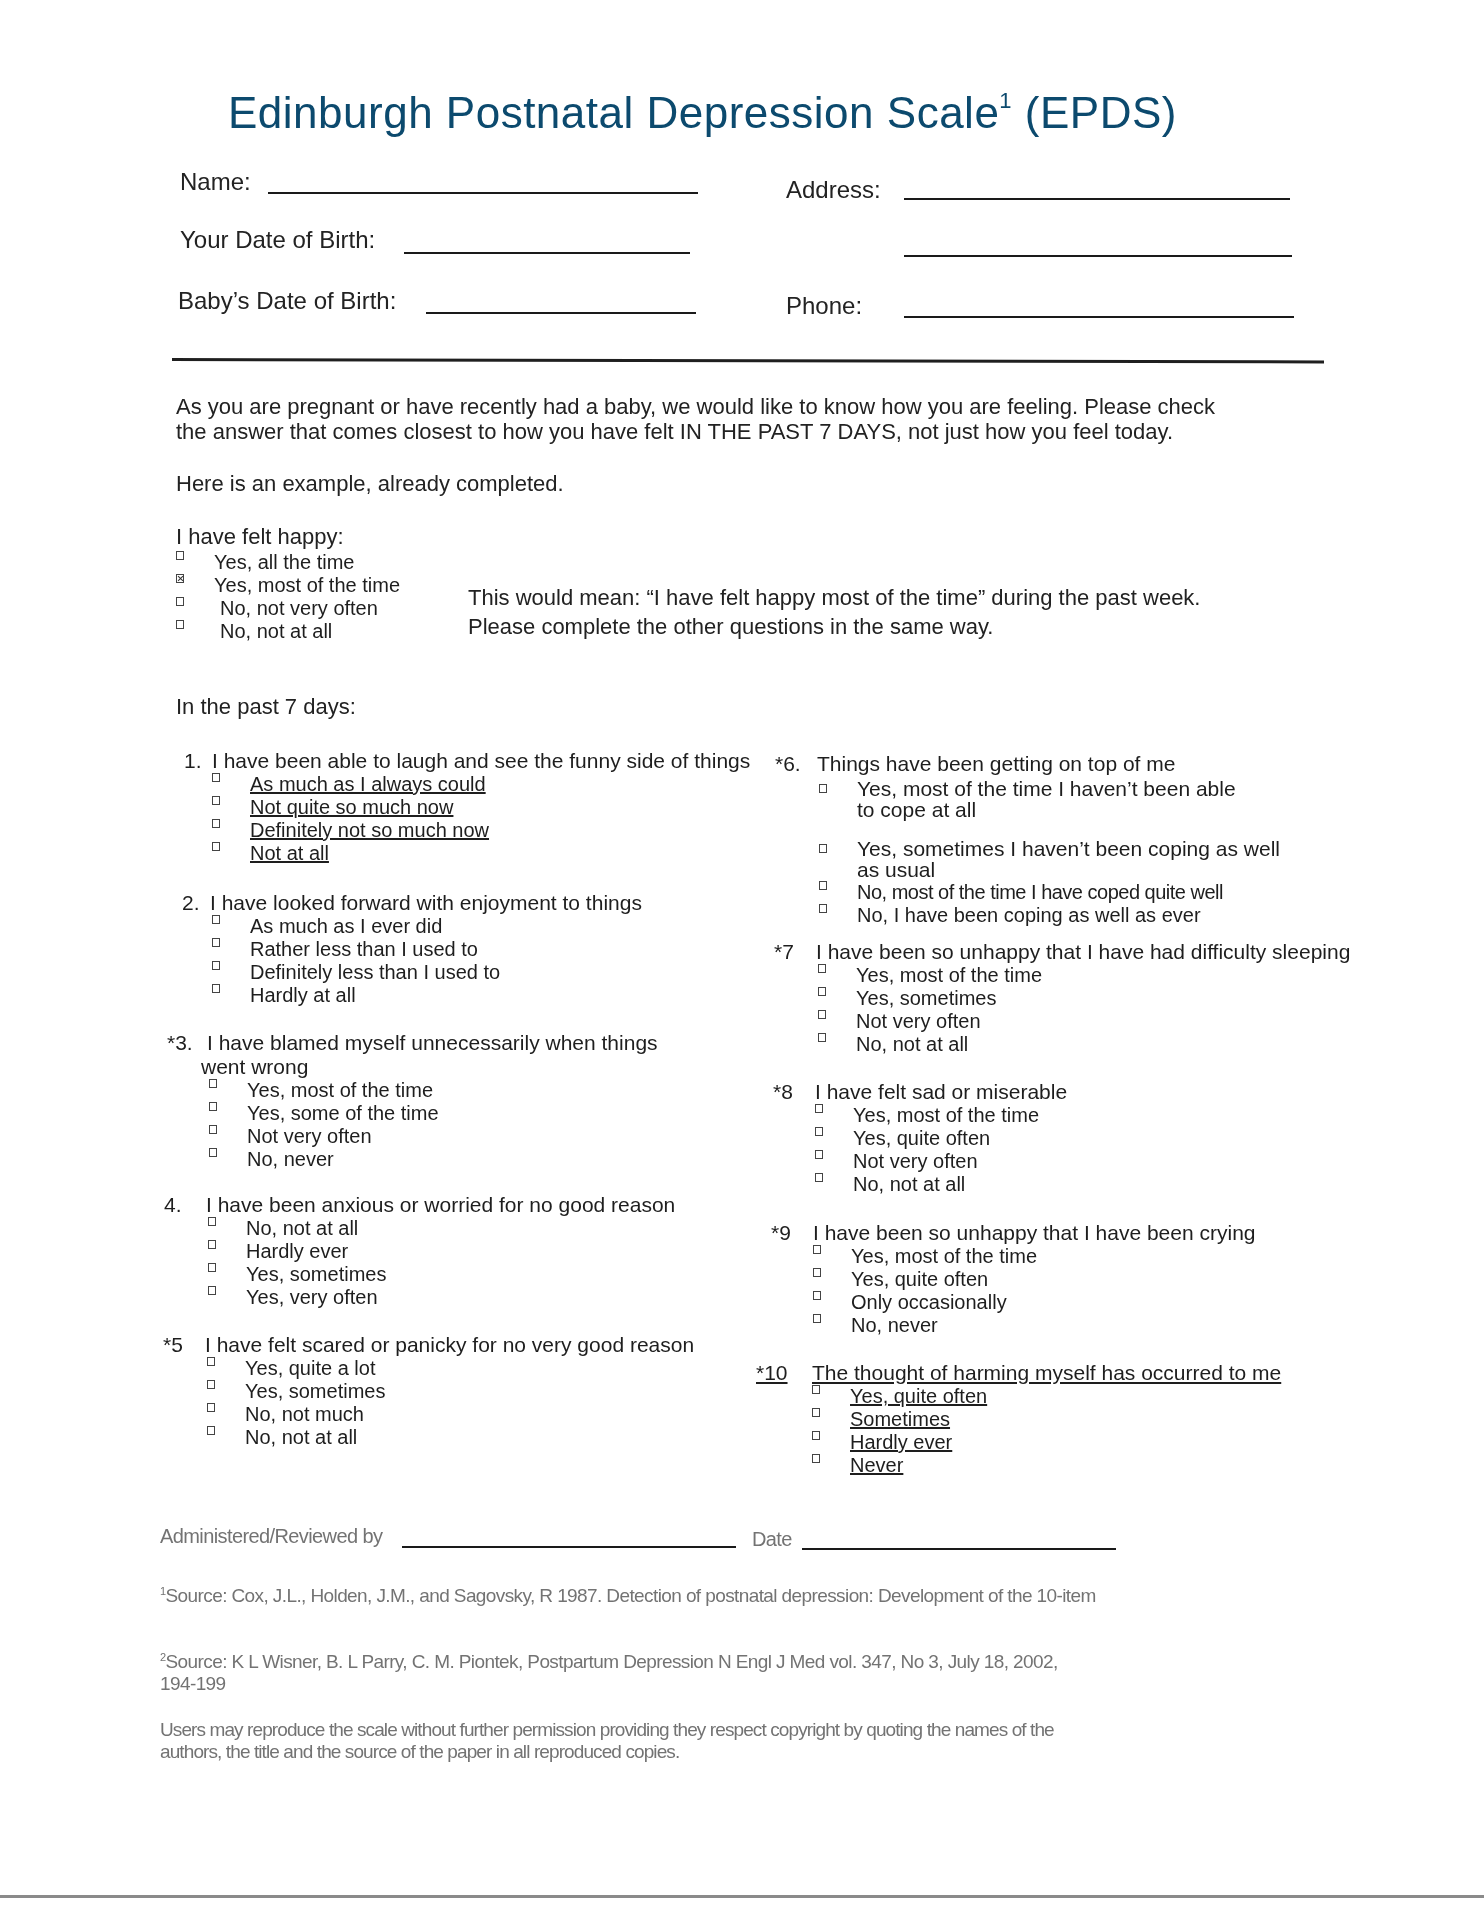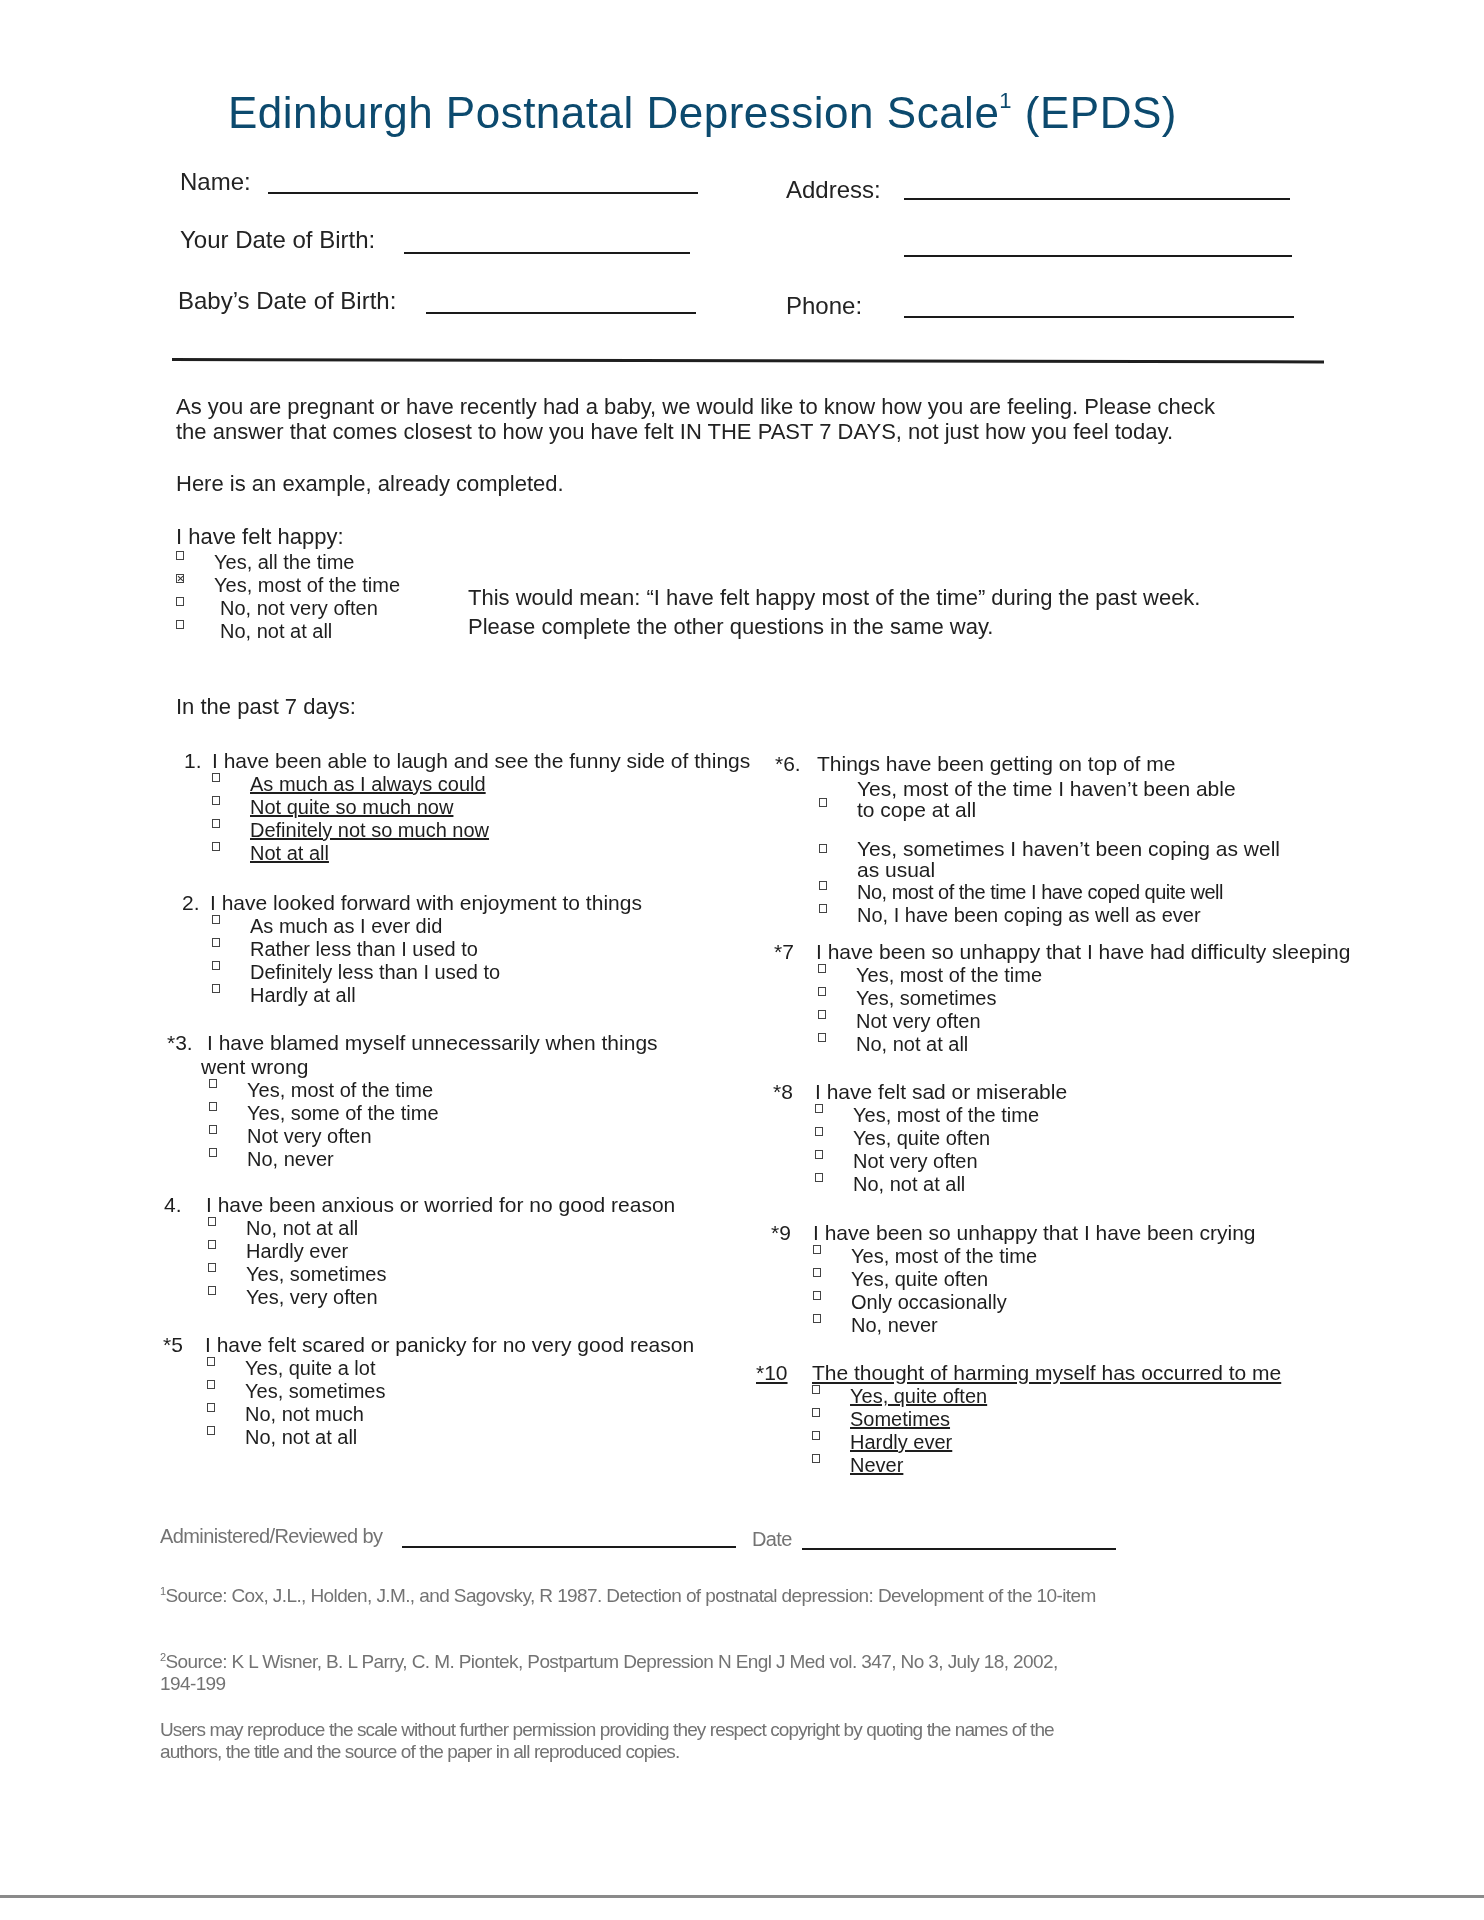--- a/index.html
+++ b/index.html
@@ -219,21 +219,21 @@
       </div>
   </div>
 </div>
 
 <div class="q" style="left:775px; top:752px;">
   <div class="q-head">
       <span class="q-num" style="width:42px;">*6.</span>
       <span>Things have been getting on top of me</span>
     </div>
   <div class="q-opts" style="margin-left:44px;">
-    <div class="opt-wrap" style="margin-top:2px;align-items:center;">
+    <div class="opt-wrap" style="margin-top:2px;">
         <span class="cb"></span>
         <span><span>Yes, most of the time I haven’t been able</span><br><span>to cope at all</span></span>
       </div>
     <div class="opt-wrap" style="margin-top:18px;">
         <span class="cb"></span>
         <span><span>Yes, sometimes I haven’t been coping as well</span><br><span>as usual</span></span>
       </div>
     <div class="opt-row" style="margin-top:1px; letter-spacing:-0.5px;">
         <span class="cb"></span>
         <span>No, most of the time I have coped quite well</span>

